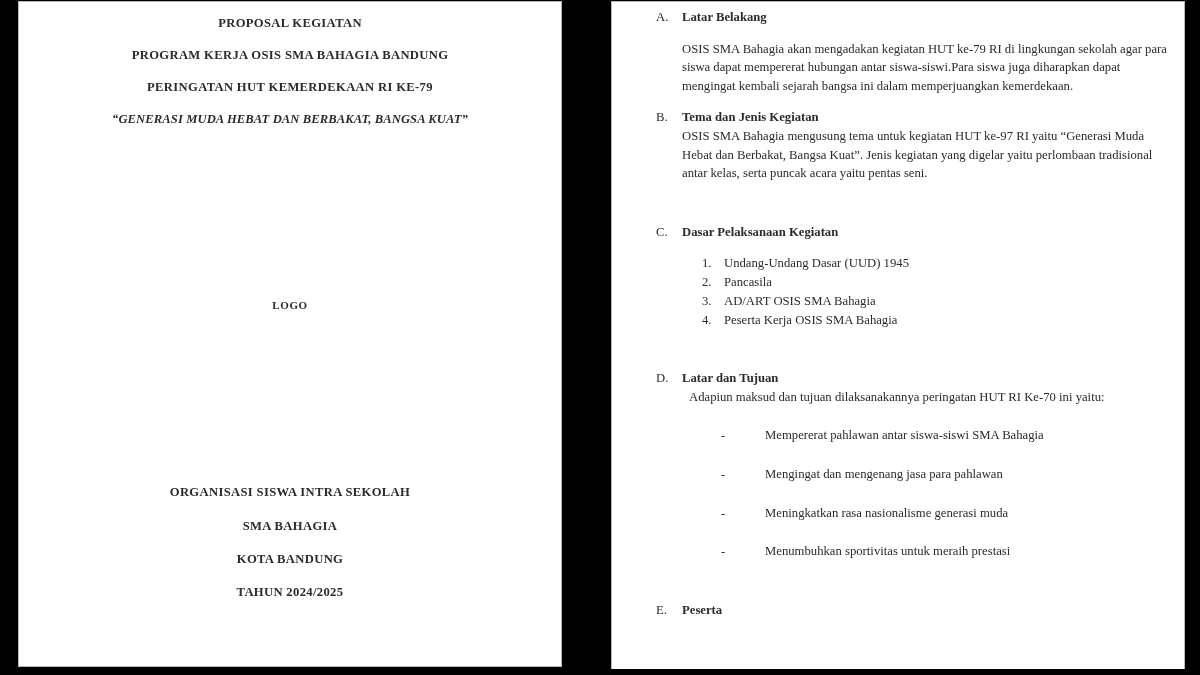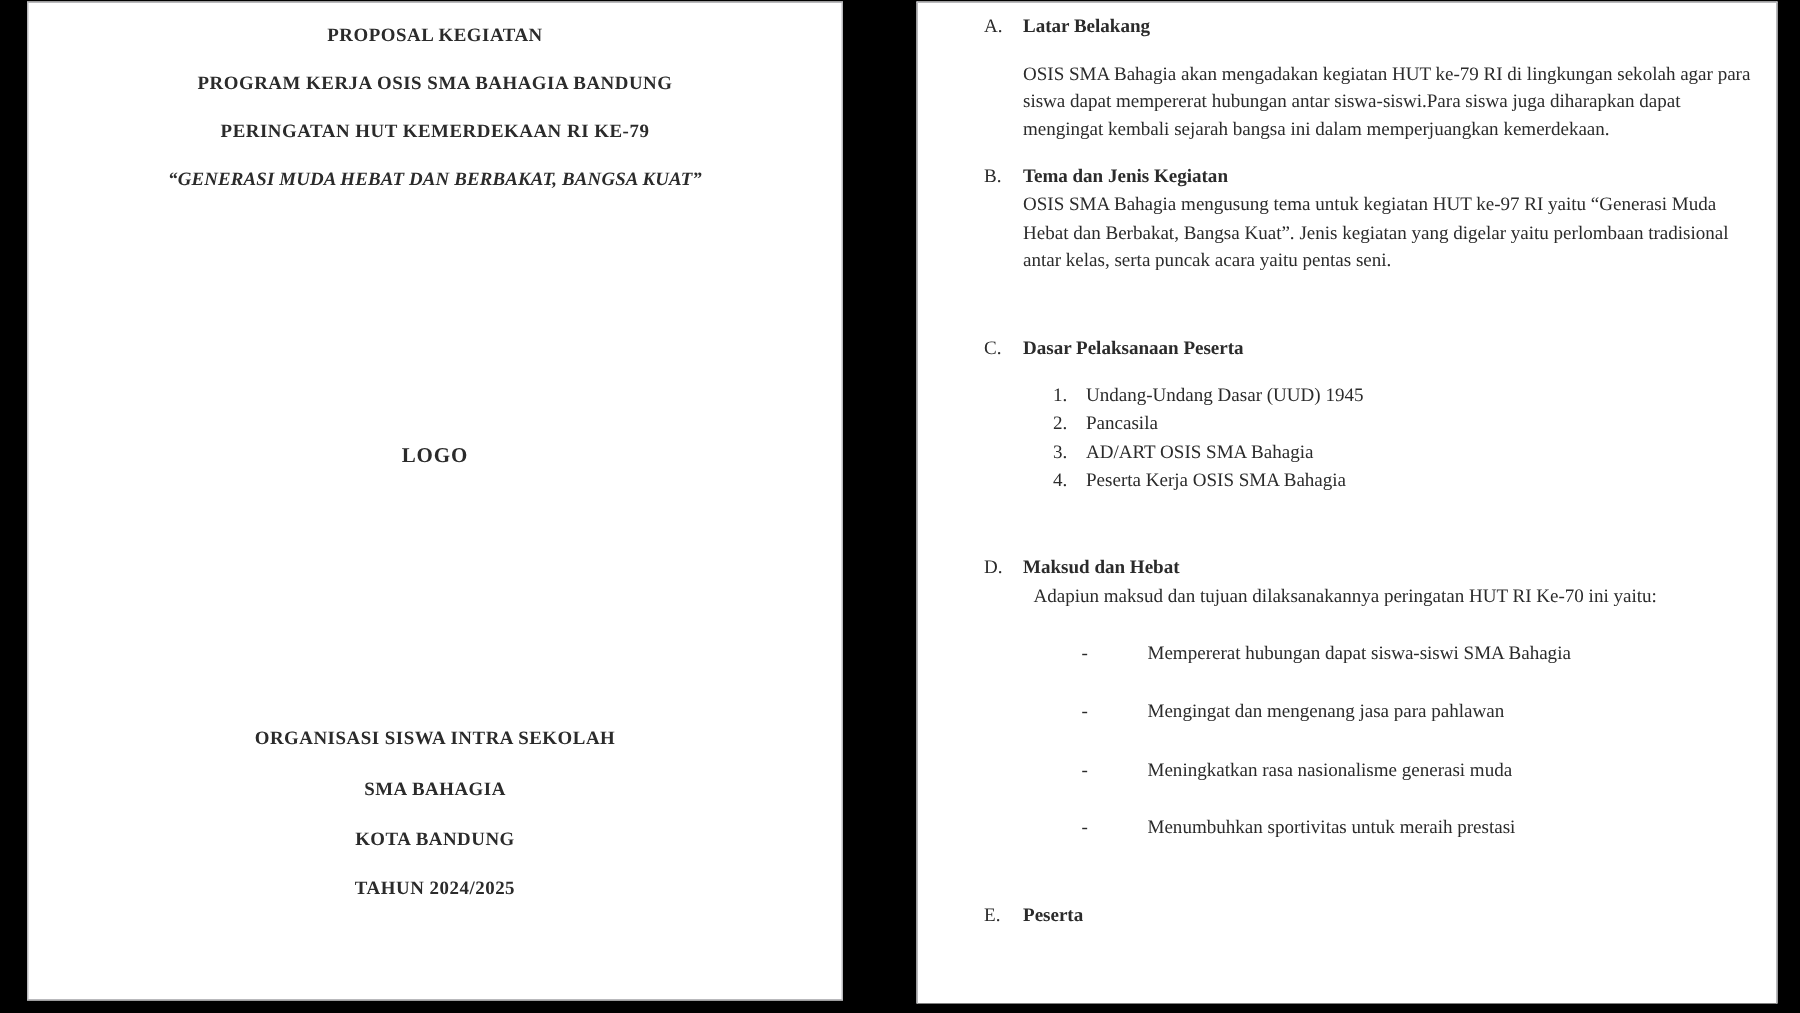--- a/index.html
+++ b/index.html
@@ -74,21 +74,21 @@
     letter-spacing: 0.1px;
   }
 
   .cover-logo-wrap {
     margin-top: 151px;
     text-align: center;
   }
 
   .cover-logo {
     font-weight: bold;
-    font-size: 14px;
+    font-size: 11px;
     letter-spacing: 0.6px;
   }
 
   .cover-footer {
     margin-top: 172px;
     text-align: center;
   }
 
   .cover-footer .cover-line {
     margin-bottom: 18px;
@@ -218,21 +218,21 @@
       <div class="section">
         <span class="section-letter">B.</span>
         <p class="section-heading">Tema dan Jenis Kegiatan</p>
         <p class="para">OSIS  SMA Bahagia mengusung tema untuk kegiatan HUT ke-97 RI yaitu “Generasi Muda Hebat dan Berbakat, Bangsa Kuat”.  Jenis kegiatan yang digelar yaitu perlombaan tradisional antar kelas, serta puncak acara yaitu pentas seni.</p>
       </div>
 
       <div class="spacer-xl"></div>
 
       <div class="section">
         <span class="section-letter">C.</span>
-        <p class="section-heading">Dasar Pelaksanaan Peserta</p>
+        <p class="section-heading">Dasar Pelaksanaan Kegiatan</p>
         <div class="spacer-sm"></div>
         <ul class="num-list">
           <li>
             <span class="num">1.</span>
             <span>Undang-Undang Dasar (UUD) 1945</span>
           </li>
           <li>
             <span class="num">2.</span>
             <span>Pancasila</span>
           </li>
@@ -244,27 +244,27 @@
             <span class="num">4.</span>
             <span>Peserta Kerja OSIS  SMA Bahagia</span>
           </li>
         </ul>
       </div>
 
       <div class="spacer-xl"></div>
 
       <div class="section">
         <span class="section-letter">D.</span>
-        <p class="section-heading">Maksud dan Hebat</p>
+        <p class="section-heading">Latar dan Tujuan</p>
         <p class="para indent-first">Adapiun maksud dan tujuan dilaksanakannya peringatan HUT RI Ke-70 ini yaitu:</p>
         <div class="spacer-md"></div>
         <ul class="dash-list">
           <li>
             <span class="dash">-</span>
-            <span>Mempererat hubungan dapat siswa-siswi  SMA Bahagia</span>
+            <span>Mempererat pahlawan antar siswa-siswi  SMA Bahagia</span>
           </li>
           <li>
             <span class="dash">-</span>
             <span>Mengingat dan mengenang jasa para pahlawan</span>
           </li>
           <li>
             <span class="dash">-</span>
             <span>Meningkatkan rasa nasionalisme generasi muda</span>
           </li>
           <li>

